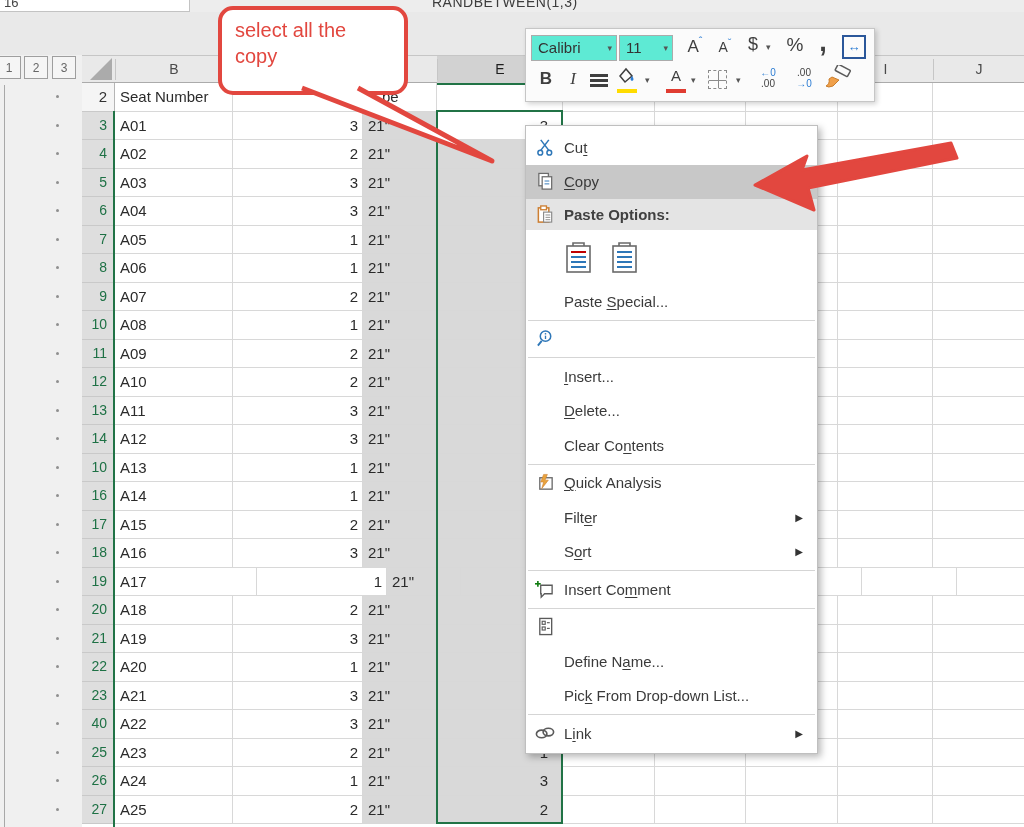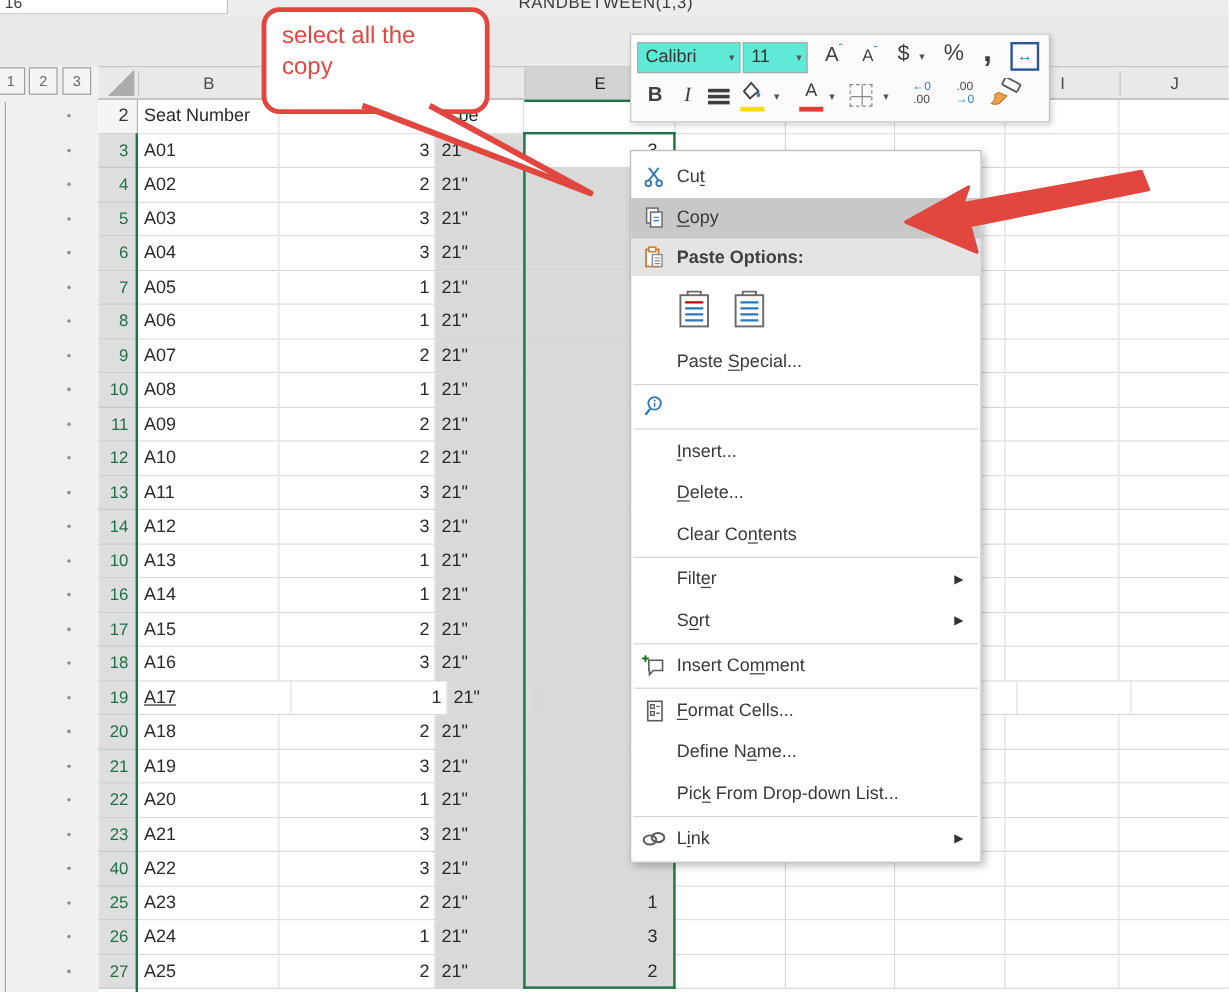--- a/index.html
+++ b/index.html
@@ -352,21 +352,21 @@
         <div class="cell gray al" style="width: 74px;">21"</div>
         <div class="cell gray ar" style="width: 126px; padding-right: 14px;"></div>
         <div class="cell " style="width: 92px;"></div>
         <div class="cell " style="width: 91px;"></div>
         <div class="cell " style="width: 92px;"></div>
         <div class="cell " style="width: 95px;"></div>
         <div class="cell " style="width: 92px;"></div>
       </div>
       <div class="row" style="top: 484.5px;">
         <div class="rowhdr">19</div>
-        <div class="cell al" style="width: 128px; text-decoration: underline;">A17</div>
+        <div class="cell al" style="width: 142px;">A17</div>
         <div class="cell ar" style="width: 130px;">1</div>
         <div class="cell gray al" style="width: 74px;">21"</div>
         <div class="cell gray ar" style="width: 126px; padding-right: 14px;"></div>
         <div class="cell " style="width: 92px;"></div>
         <div class="cell " style="width: 91px;"></div>
         <div class="cell " style="width: 92px;"></div>
         <div class="cell " style="width: 95px;"></div>
         <div class="cell " style="width: 92px;"></div>
       </div>
       <div class="row" style="top: 513px;">
@@ -616,20 +616,29 @@
       <div class="mi">
         <span class="ic"></span>
         <span class="lbl"><u>D</u>elete...</span>
       </div>
       <div class="mi">
         <span class="ic"></span>
         <span class="lbl">Clear Co<u>n</u>tents</span>
       </div>
       <div class="msep"></div>
       <div class="mi">
+        <span class="ic">
+          <svg width="19" height="19" viewBox="0 0 20 20">
+            <rect x="4" y="5" width="13" height="12" fill="#fff" stroke="#6a6a6a" stroke-width="1.4"></rect>
+            <path d="M8,1.5 L12,1.5 L9.5,7.5 L13,7.5 L6,16.5 L8,9.5 L5,9.5 Z" fill="#e8a33d" stroke="#cd7f32" stroke-width="0.6"></path>
+          </svg>
+        </span>
+        <span class="lbl"><u>Q</u>uick Analysis</span>
+      </div>
+      <div class="mi">
         <span class="ic"></span>
         <span class="lbl">Filt<u>e</u>r</span>
         <span class="subarr">▶</span>
       </div>
       <div class="mi">
         <span class="ic"></span>
         <span class="lbl">S<u>o</u>rt</span>
         <span class="subarr">▶</span>
       </div>
       <div class="msep"></div>
@@ -647,21 +656,20 @@
       <div class="mi">
         <span class="ic">
           <svg width="19" height="19" viewBox="0 0 20 20" fill="none" stroke="#5a5a5a">
             <rect x="4" y="1.5" width="12.5" height="17" stroke-width="1.4" fill="#fff"></rect>
             <rect x="6.5" y="4.5" width="3.2" height="3.2" stroke-width="1.2"></rect>
             <line x1="11.5" y1="6" x2="14.5" y2="6" stroke-width="1.2"></line>
             <rect x="6.5" y="10.5" width="3.2" height="3.2" stroke-width="1.2"></rect>
             <line x1="11.5" y1="12" x2="14.5" y2="12" stroke-width="1.2"></line>
           </svg>
         </span>
-        <span class="lbl"><u>F</u>ormat Cells...</span>
       </div>
       <div class="mi">
         <span class="ic"></span>
         <span class="lbl">Define N<u>a</u>me...</span>
       </div>
       <div class="mi">
         <span class="ic"></span>
         <span class="lbl">Pic<u>k</u> From Drop-down List...</span>
       </div>
       <div class="msep"></div>

